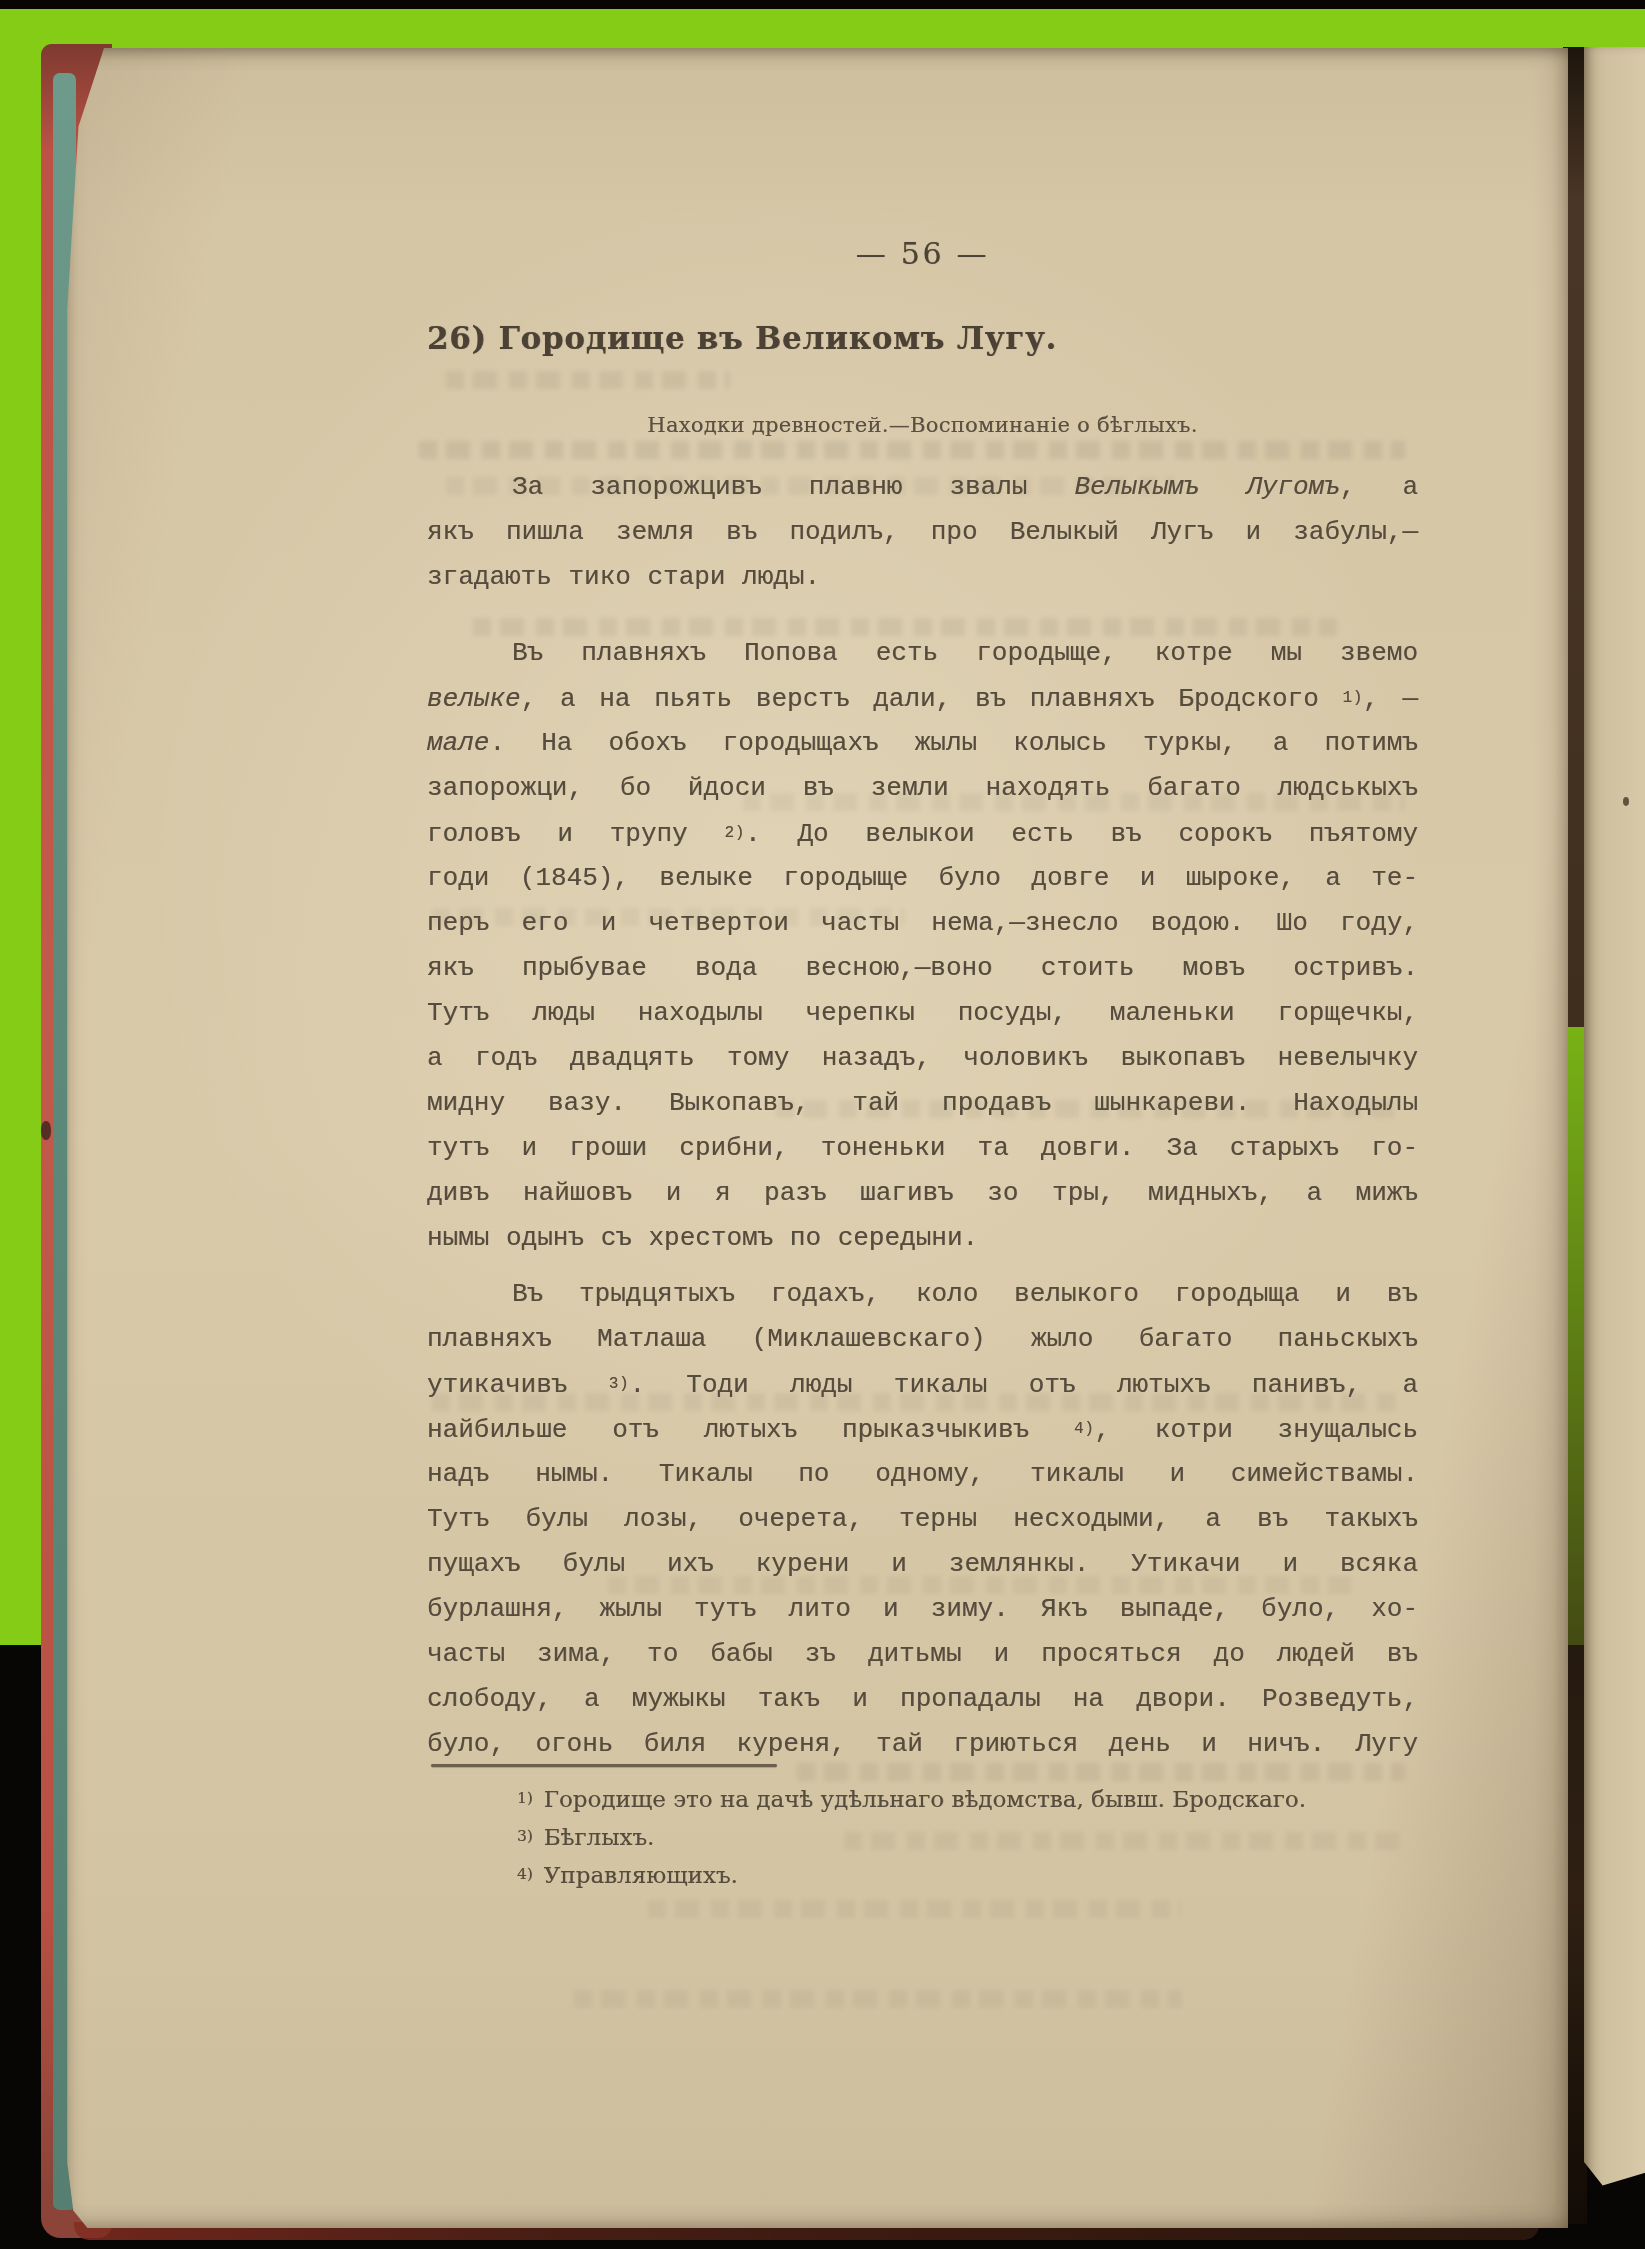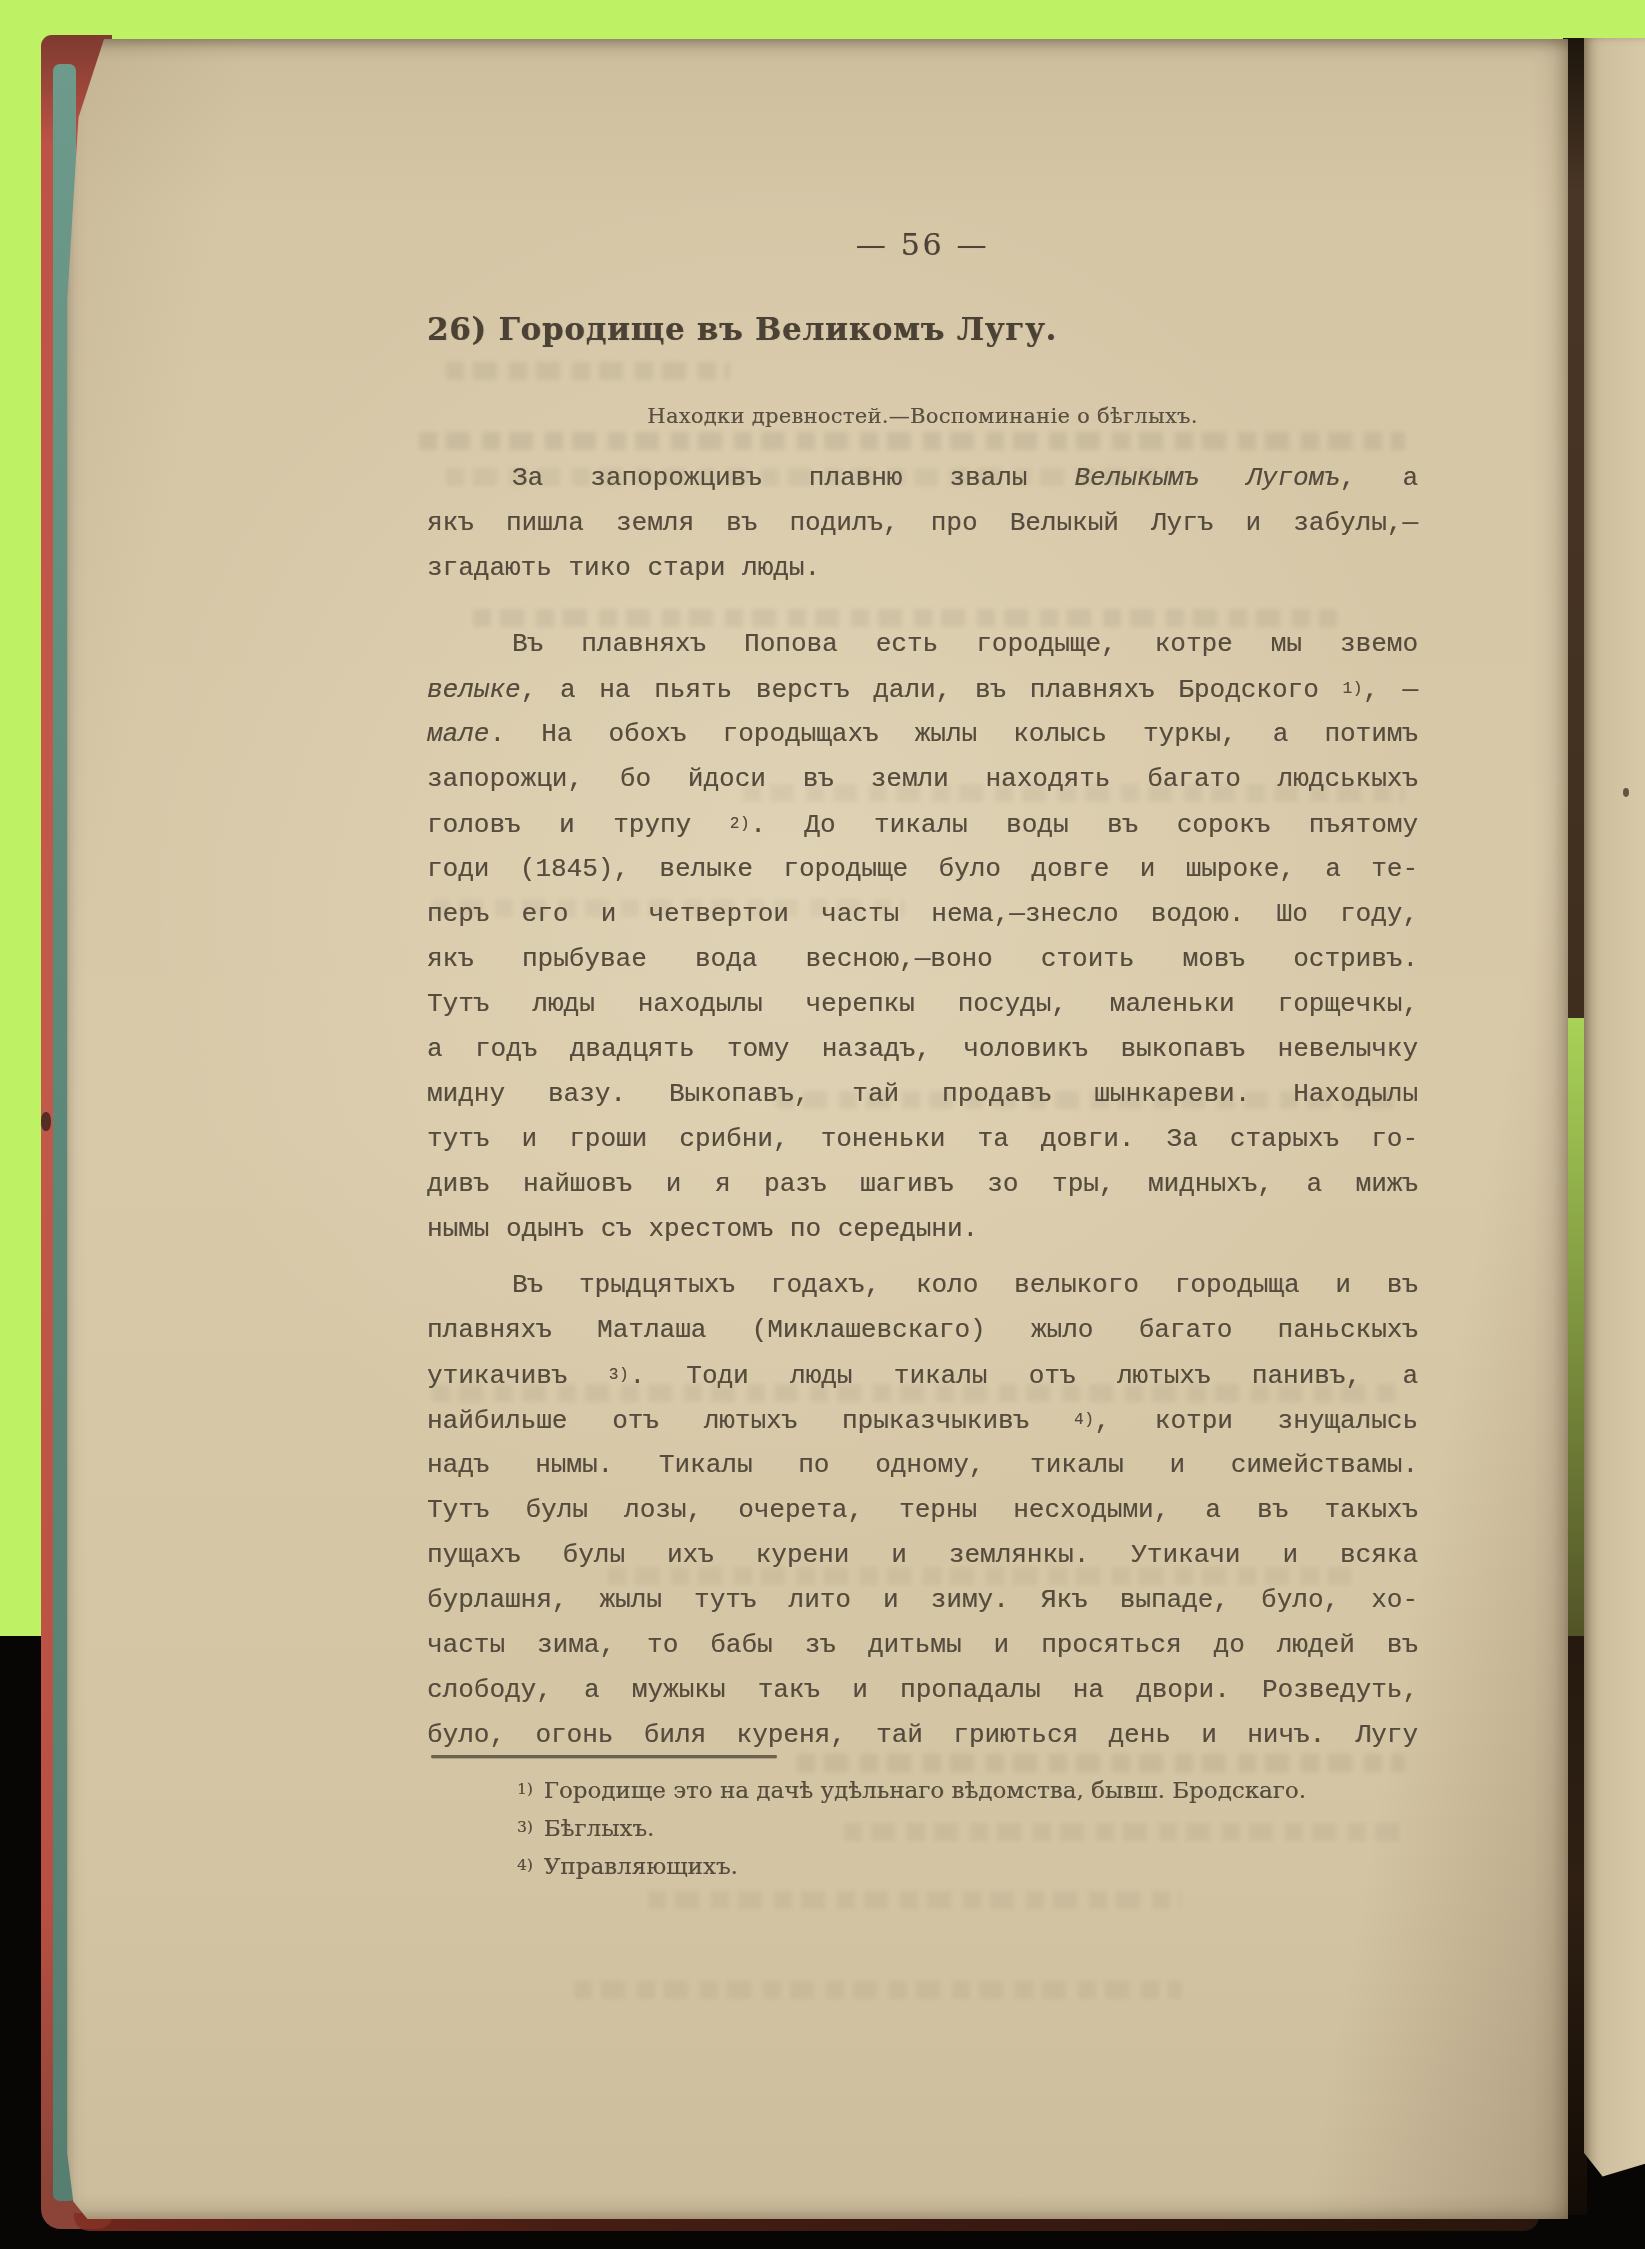--- a/index.html
+++ b/index.html
@@ -1,20 +1,20 @@
 <!DOCTYPE html>
 <html style="font-size:10.8px"><head>
 <meta charset="utf-8">
 <style>
   html,body{margin:0;padding:0;background:#070605;}
   body{width:1646px;height:2250px;position:relative;overflow:hidden;
        font-family:"DejaVu Serif","Liberation Serif",serif;}
   *{box-sizing:border-box;}
 
-  .stage{position:absolute;left:0;top:0;width:1646px;height:1636px;background:#bef264;}
+  .stage{position:absolute;left:0;top:9px;width:1646px;height:1636px;background:#84cc16;}
 
   
   .cover-red{position:absolute;left:41px;top:35px;width:71px;height:2194px;z-index:1;
     background:linear-gradient(180deg,#7e3a2f 0%,#bd5347 5%,#c25a4b 45%,#b85043 85%,#8c4438 98%);
     border-radius:10.8px 0 13.5px 20px;}
   
   .endpaper-teal{position:absolute;left:53px;top:64px;width:23px;height:2137px;z-index:2;
     background:linear-gradient(180deg,#6e9a8b 0%,#5d8a7b 40%,#567f72 100%);border-radius:6.8px;}
 
   
@@ -117,21 +117,21 @@
       <div class="para">
         <div class="line"><span>За запорожцивъ плавню звалы </span><span class="it">Велыкымъ Лугомъ</span><span>, а</span></div>
         <div class="line"><span>якъ пишла земля въ подилъ, про Велыкый Лугъ и забулы,—</span></div>
         <div class="line lastleft"><span>згадають тико стари люды.</span></div>
       </div>
       <div class="para">
         <div class="line"><span>Въ плавняхъ Попова есть городыще, котре мы звемо</span></div>
         <div class="line"><span class="it">велыке</span><span>, а на пьять верстъ дали, въ плавняхъ Бродского </span><span class="sup">1)</span><span>, —</span></div>
         <div class="line"><span class="it">мале</span><span>. На обохъ городыщахъ жылы колысь туркы, а потимъ</span></div>
         <div class="line"><span>запорожци, бо йдоси въ земли находять багато людськыхъ</span></div>
-        <div class="line"><span>головъ и трупу </span><span class="sup">2)</span><span>. До тикалы воды въ сорокъ пъятому</span></div>
+        <div class="line"><span>головъ и трупу </span><span class="sup">2)</span><span>. До велыкои есть въ сорокъ пъятому</span></div>
         <div class="line"><span>годи (1845), велыке городыще було довге и шыроке, а те-</span></div>
         <div class="line"><span>перъ его и четвертои часты нема,—знесло водою. Шо году,</span></div>
         <div class="line"><span>якъ прыбувае вода весною,—воно стоить мовъ остривъ.</span></div>
         <div class="line"><span>Тутъ люды находылы черепкы посуды, маленьки горщечкы,</span></div>
         <div class="line"><span>а годъ двадцять тому назадъ, чоловикъ выкопавъ невелычку</span></div>
         <div class="line"><span>мидну вазу. Выкопавъ, тай продавъ шынкареви. Находылы</span></div>
         <div class="line"><span>тутъ и гроши срибни, тоненьки та довги. За старыхъ го-</span></div>
         <div class="line"><span>дивъ найшовъ и я разъ шагивъ зо тры, мидныхъ, а мижъ</span></div>
         <div class="line lastleft"><span>нымы одынъ съ хрестомъ по середыни.</span></div>
       </div>

